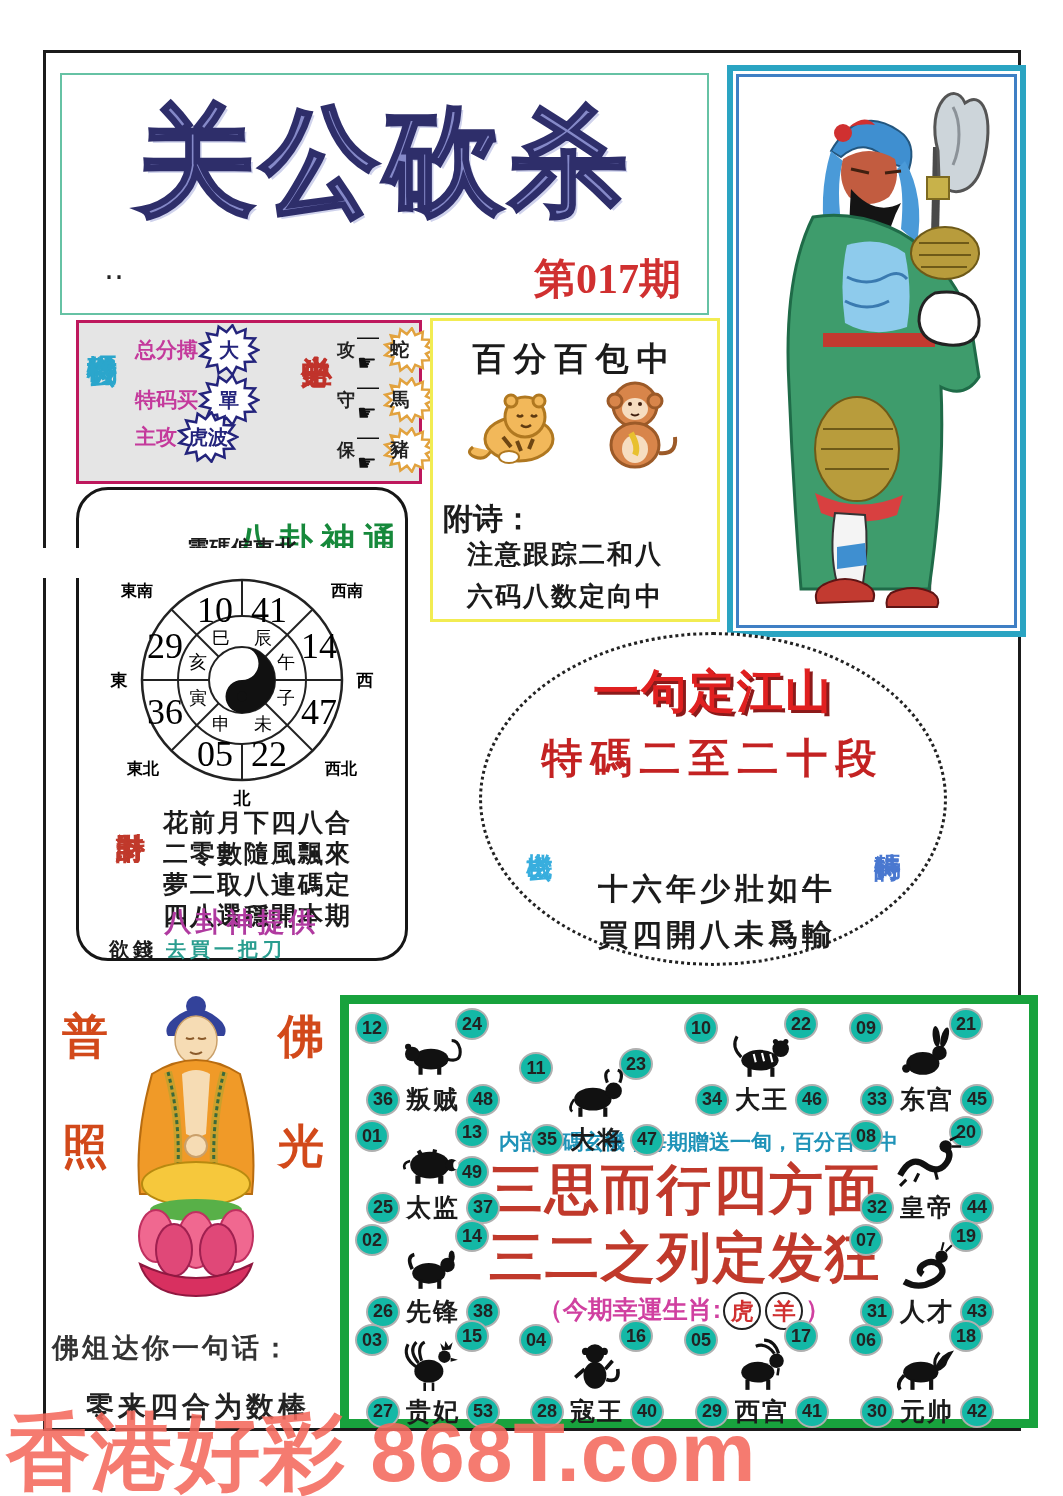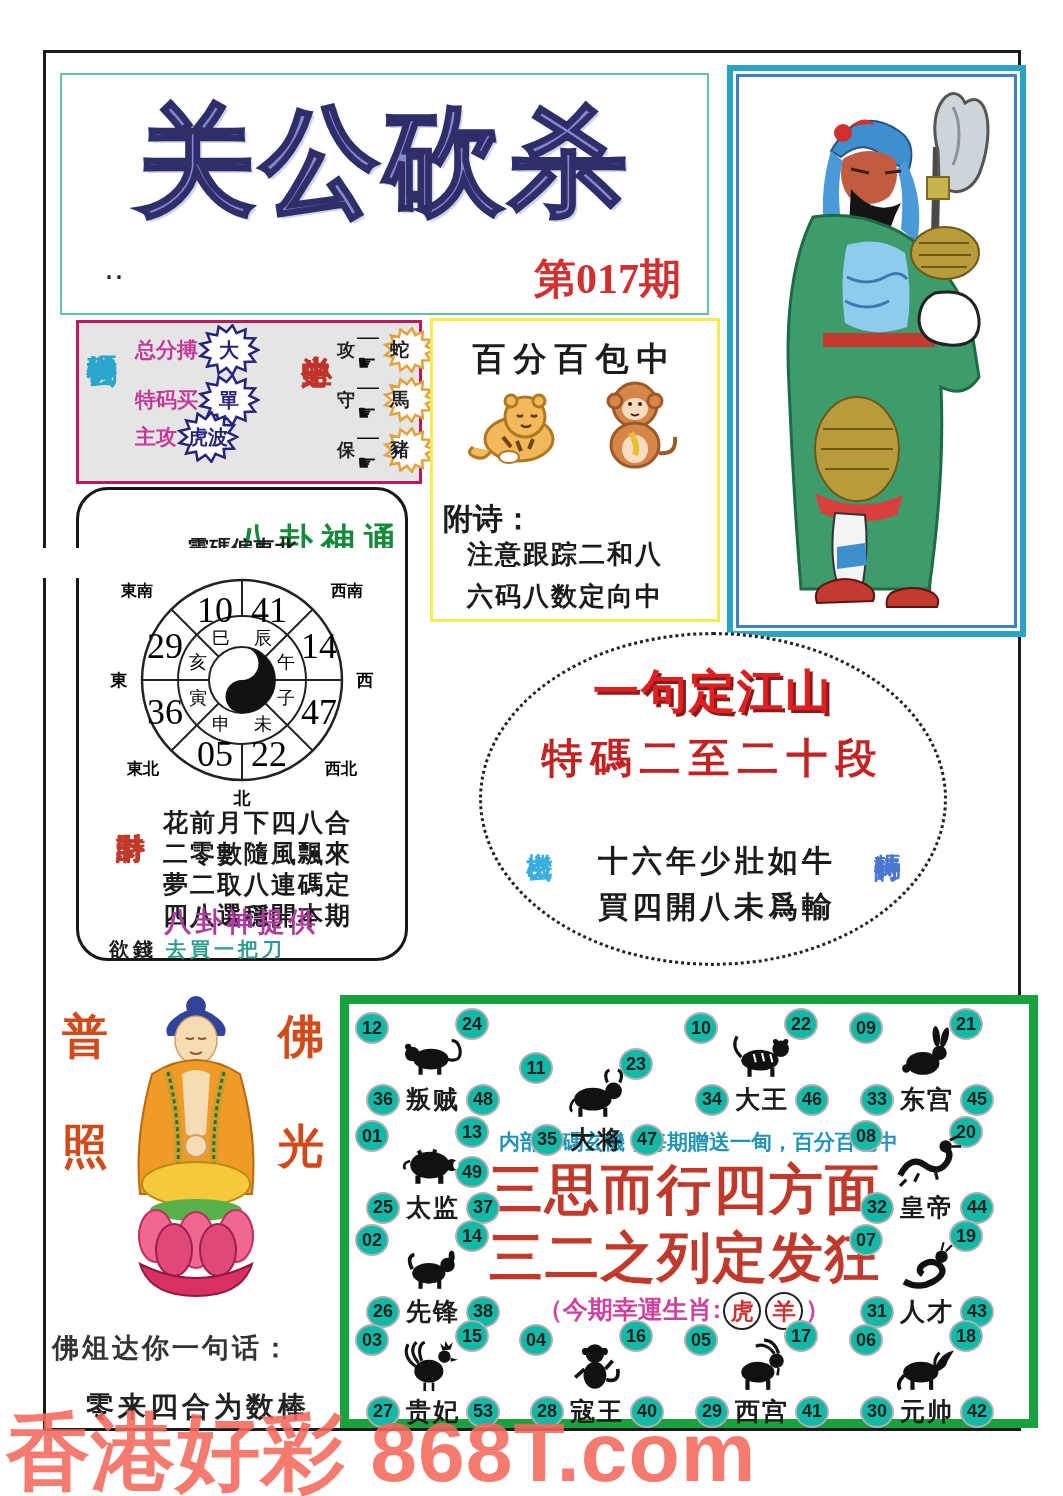--- a/index.html
+++ b/index.html
@@ -64,21 +64,21 @@
   #white-strip{left:0;top:548px;width:400px;height:30px;background:#fff;z-index:5;}
   
   #oval-box{left:479px;top:632px;width:462px;height:328px;border:3px dotted #222;border-radius:50%;background:#fff;z-index:4;}
   #oval-title{position:absolute;left:0;top:26px;width:100%;text-align:center;font-size:46px;font-weight:bold;color:#e02020;
               text-shadow:3px 3px 0 #8c1a1a;letter-spacing:2px;}
   #oval-sub{position:absolute;left:0;top:96px;width:100%;text-align:center;font-size:41px;font-weight:bold;color:#c32222;
             letter-spacing:8px;font-family:"Liberation Serif","DejaVu Serif",serif;}
   #oval-left{position:absolute;left:42px;top:198px;font-size:26px;font-weight:bold;color:#38aede;line-height:1.15;}
   #oval-right{position:absolute;right:42px;top:198px;font-size:26px;font-weight:bold;color:#4a78d0;line-height:1.15;}
   .oval-poem{position:absolute;left:90px;width:290px;text-align:center;font-size:30px;font-weight:bold;
-             font-family:"Liberation Serif","DejaVu Serif",serif;letter-spacing:4px;white-space:nowrap;}
+             font-family:"Liberation Serif","DejaVu Serif",serif;letter-spacing:4px;white-space:nowrap;margin-top:28px;}
   
   .budchar{font-size:46px;font-weight:bold;color:#d2491a;font-family:"Liberation Serif","DejaVu Serif",serif;}
   #bud-line1{left:52px;top:1330px;font-size:27px;font-family:"Liberation Serif","DejaVu Serif",serif;
              font-weight:bold;color:#333;letter-spacing:3px;}
   #bud-line2{left:86px;top:1388px;font-size:28px;font-family:"Liberation Serif","DejaVu Serif",serif;
              font-weight:bold;color:#222;letter-spacing:4px;}
   
   #green-box{left:340px;top:995px;width:680px;height:415px;border:9px solid #18a23d;background:#fff;}
   .zcell{position:absolute;width:160px;height:104px;}
   .num{display:inline-flex;align-items:center;justify-content:center;width:30px;height:28px;

